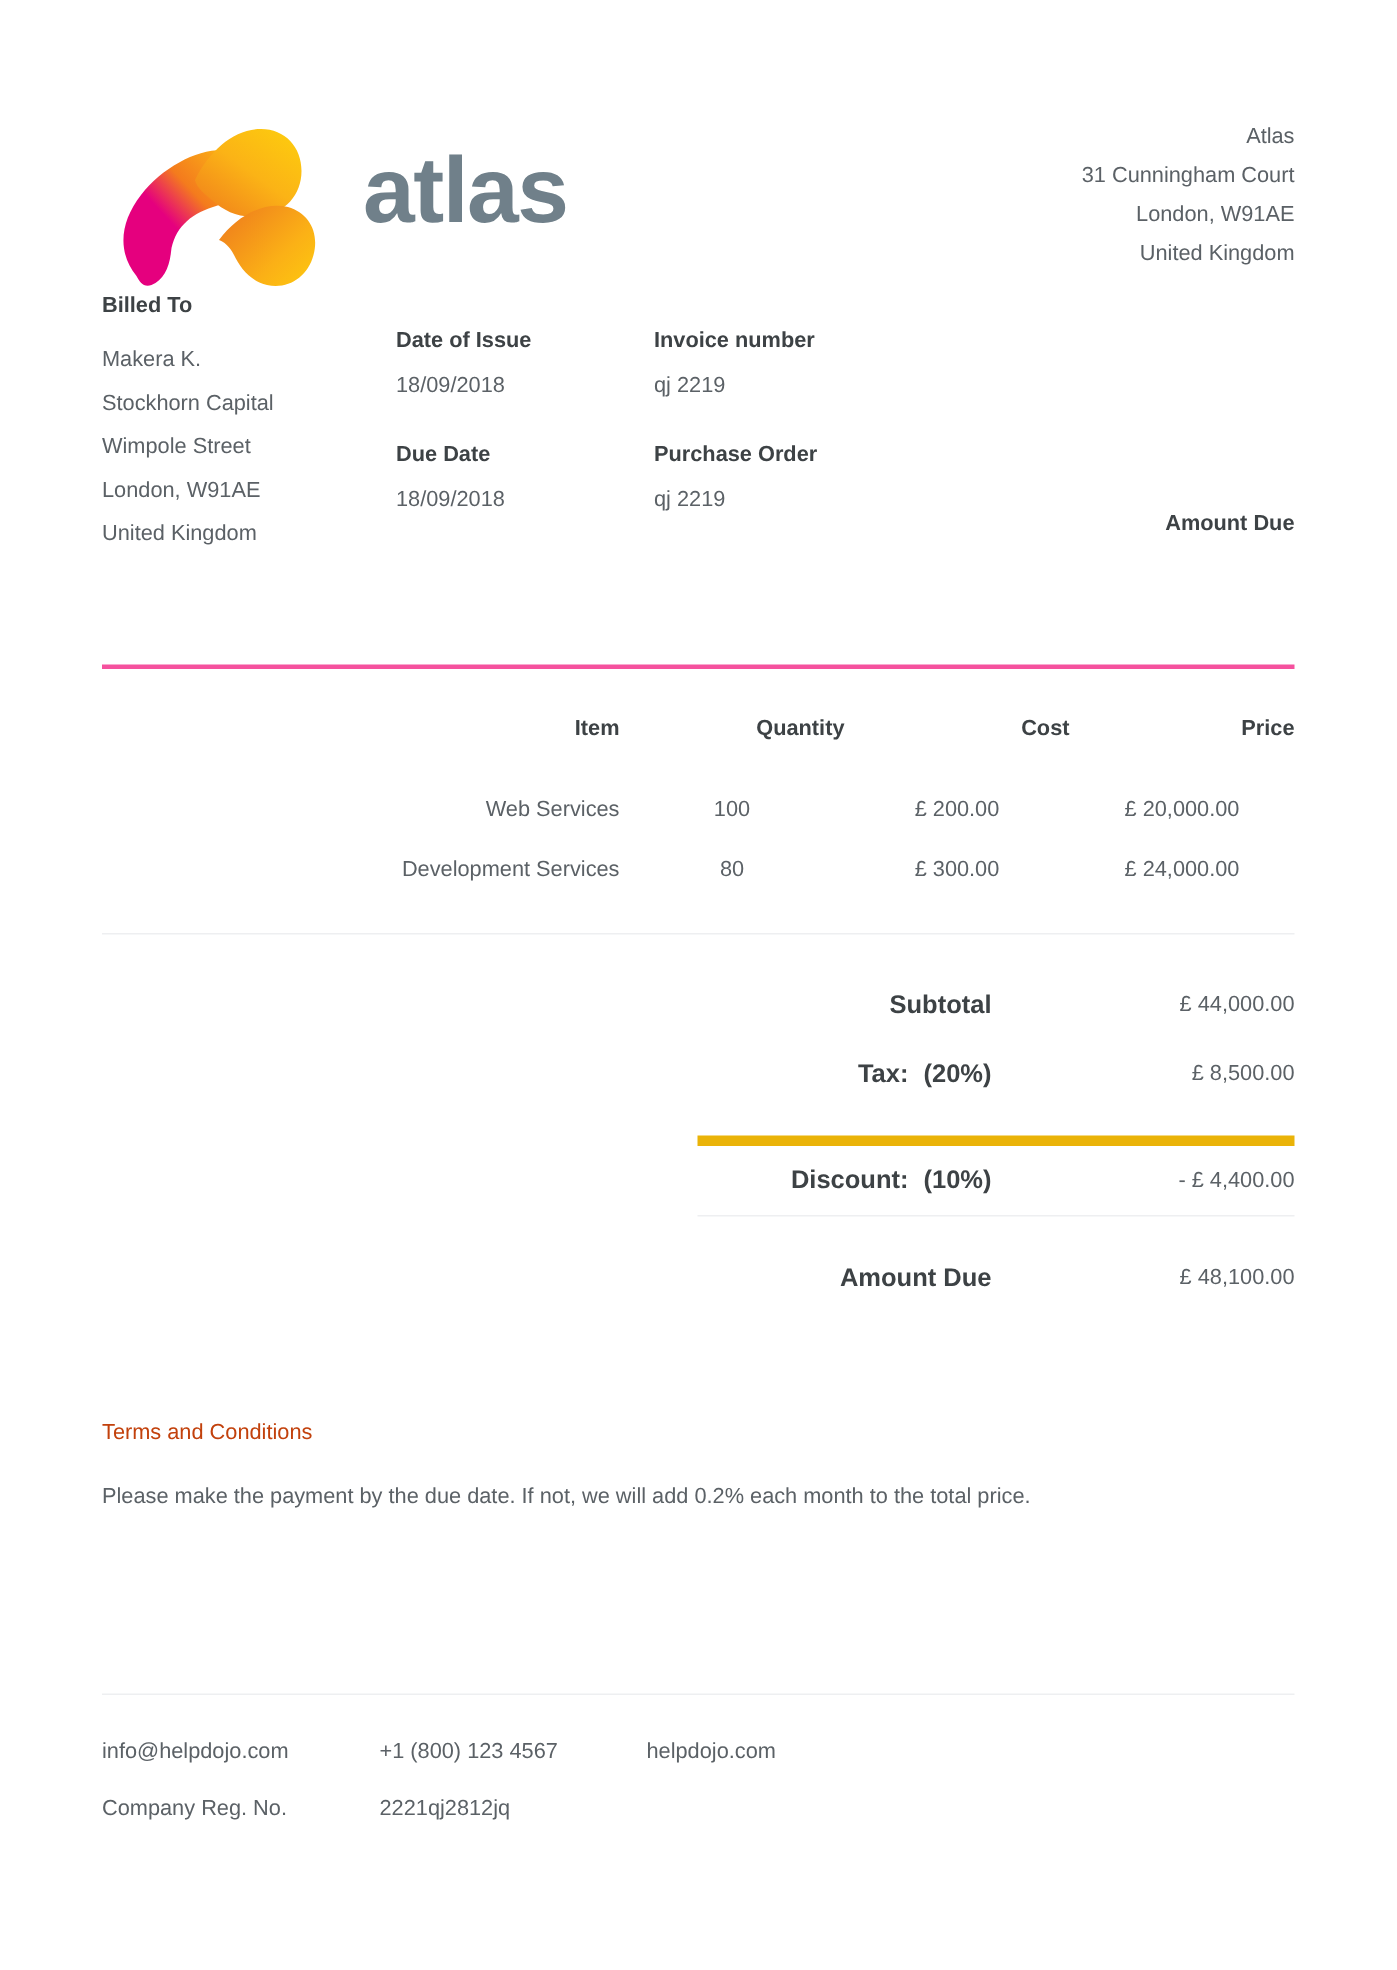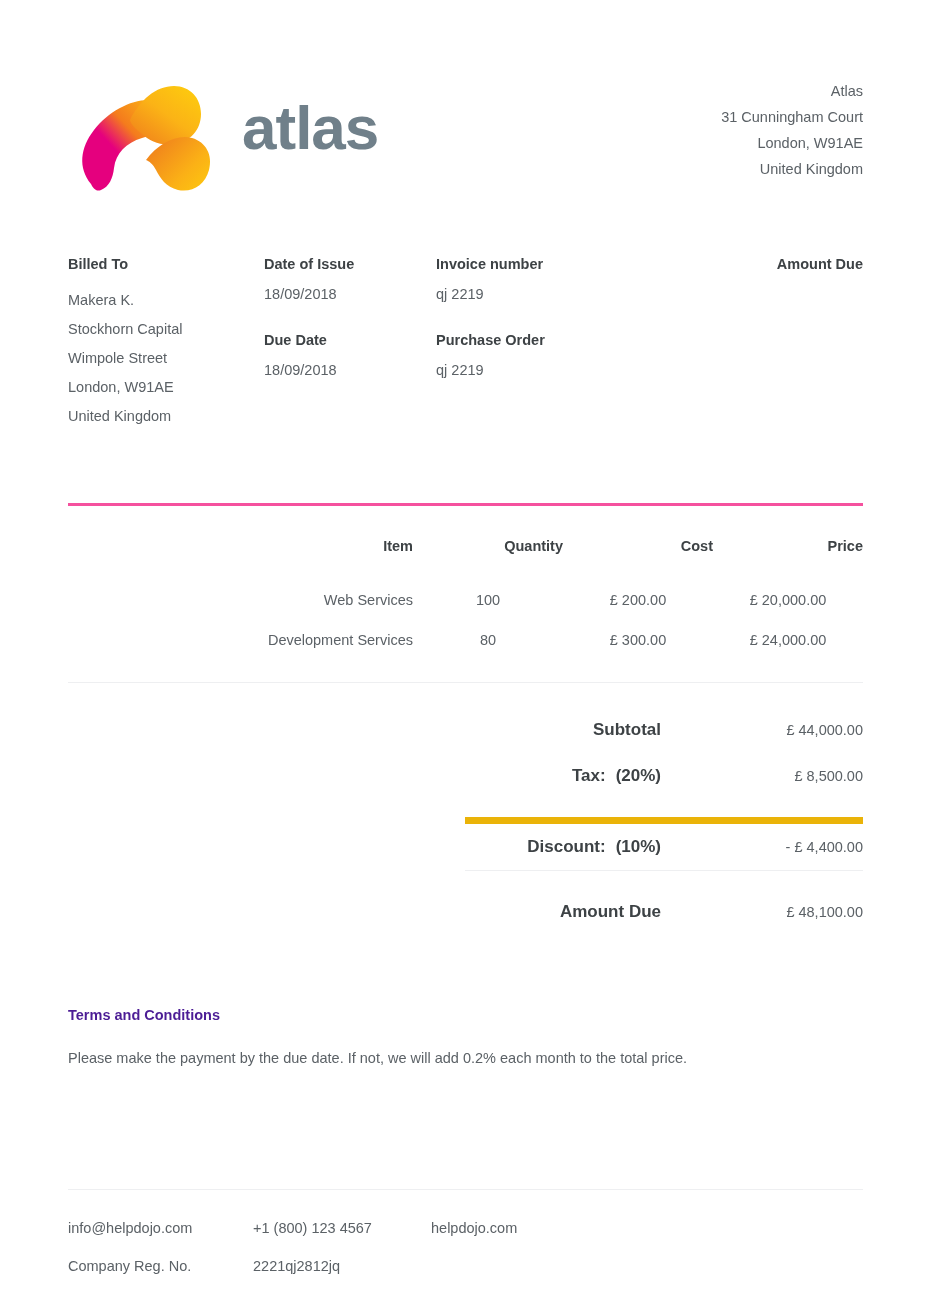--- a/index.html
+++ b/index.html
@@ -54,21 +54,21 @@
     font-size: 14.5px;
     line-height: 26px;
     color: #5b6166;
     padding-top: 22px;
   }
   .company-address div { white-space: nowrap; }
 
   
   .meta {
     display: flex;
-    margin-top: 60px;
+    align-items: flex-end;
   }
   .meta-col-billed { width: 196px; }
   .meta-col-dates  { width: 172px; }
   .meta-col-invoice{ width: 190px; }
   .meta-col-amount { flex: 1; text-align: right; }
 
   .meta-label {
     font-size: 14.5px;
     font-weight: bold;
     color: #3d4245;
@@ -160,22 +160,22 @@
     width: 130px;
     text-align: right;
     white-space: nowrap;
   }
   .spacer-sm { height: 18px; }
 
   
   .terms { margin-top: 72px; }
   .terms-title {
     font-size: 14.5px;
-    font-weight: bold;
-    color: #4c1d95;
+    font-weight: normal;
+    color: #c2410c;
     margin-bottom: 24px;
   }
   .terms-body {
     font-size: 14.5px;
     color: #5b6166;
     line-height: 22px;
   }
 
   
   .footer-rule {

